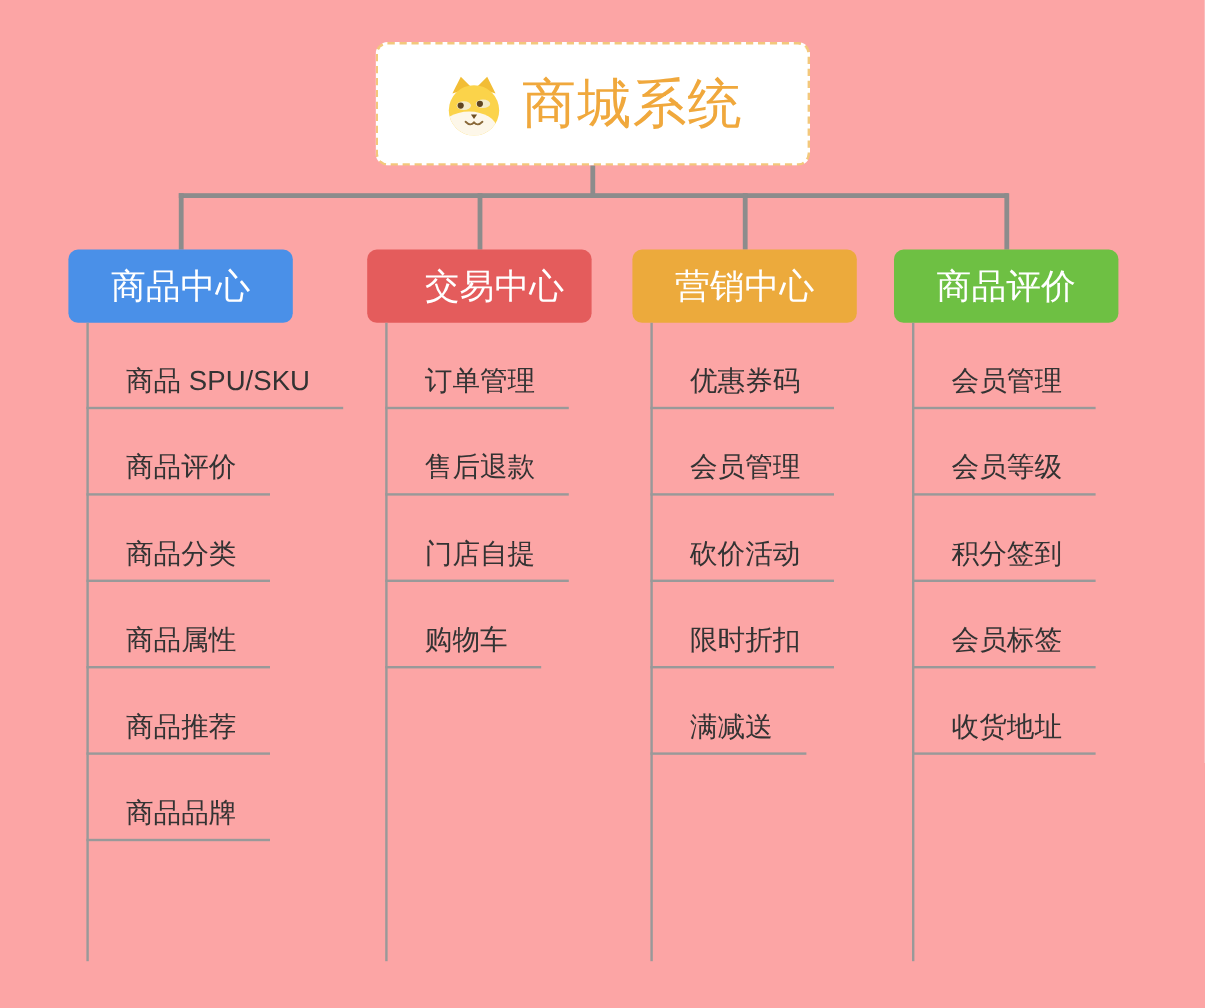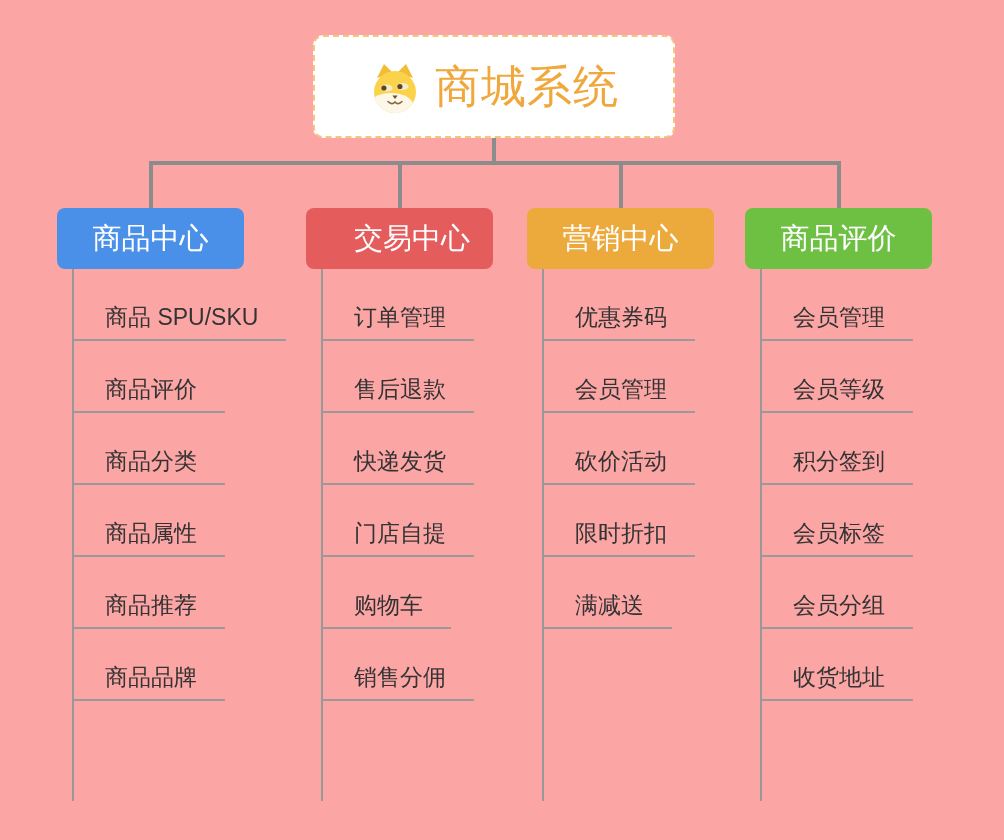--- a/index.html
+++ b/index.html
@@ -155,30 +155,24 @@
     <div class="branch-box" style="background: rgb(228, 92, 92); padding-left: 25px;">交易中心</div>
     <div class="trunk"></div>
     <div class="items">
       <div class="item">
           <span class="item-label">订单管理</span>
         </div>
       <div class="item">
           <span class="item-label">售后退款</span>
         </div>
       <div class="item">
-          <span class="item-label">快递发货</span>
-        </div>
-      <div class="item">
           <span class="item-label">门店自提</span>
         </div>
       <div class="item">
           <span class="item-label">购物车</span>
-        </div>
-      <div class="item">
-          <span class="item-label">销售分佣</span>
         </div>
     </div>
   </div>
 
   <div class="branch b3">
     <div class="branch-box" style="background: rgb(236, 170, 60);">营销中心</div>
     <div class="trunk"></div>
     <div class="items">
       <div class="item">
           <span class="item-label">优惠券码</span>
@@ -208,21 +202,18 @@
       <div class="item">
           <span class="item-label">会员等级</span>
         </div>
       <div class="item">
           <span class="item-label">积分签到</span>
         </div>
       <div class="item">
           <span class="item-label">会员标签</span>
         </div>
       <div class="item">
-          <span class="item-label">会员分组</span>
-        </div>
-      <div class="item">
           <span class="item-label">收货地址</span>
         </div>
     </div>
   </div>
 
 </div>
 
 </body></html>

